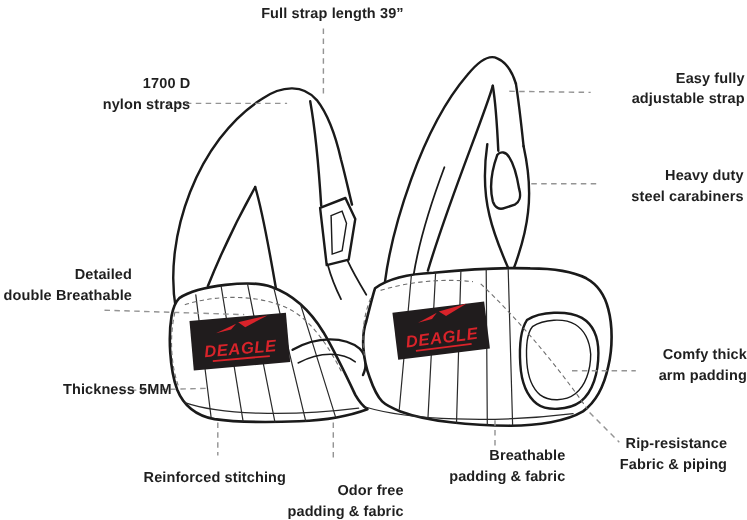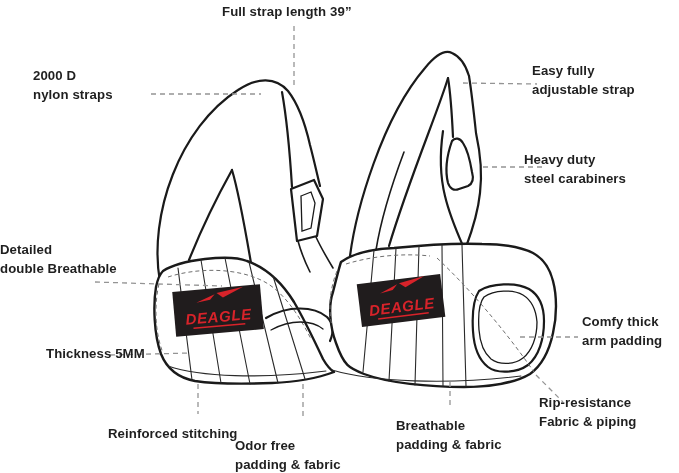--- a/index.html
+++ b/index.html
@@ -10,21 +10,21 @@
     overflow:hidden;
     font-family:"Liberation Sans","DejaVu Sans",sans-serif;
   }
   .stage svg{position:absolute;left:0;top:0;}
   .label{
     position:absolute;
     font-size:13.2px;
     font-weight:700;
     line-height:1.42;
     color:#1f1f1f;
-    text-align:left;
+    text-align:right;
     white-space:pre-line;
     letter-spacing:.1px;
   }
   
   .s2 {fill:none;stroke:#1a1a1a;stroke-width:2.2;stroke-linecap:round;stroke-linejoin:round;}
   .s16{fill:none;stroke:#1a1a1a;stroke-width:1.6;stroke-linecap:round;}
   .s13{fill:none;stroke:#1a1a1a;stroke-width:1.3;stroke-linecap:round;}
   .s11{fill:none;stroke:#2a2a2a;stroke-width:1.1;stroke-linecap:round;}
   .pad{fill:#ffffff;stroke:#1a1a1a;stroke-width:2.4;stroke-linejoin:round;}
   .hole{fill:#ffffff;stroke:#1a1a1a;stroke-width:2.2;stroke-linejoin:round;}
@@ -120,41 +120,41 @@
       <path class="ldr" d="M520,337 L578,337"></path>
       <path class="ldr" d="M198,384 L198,414"></path>
       <path class="ldr" d="M303,384 L303,420"></path>
       <path class="ldr" d="M450,382 L450,406"></path>
       <path class="ldr" d="M536,375 L563,402"></path>
     </g>
   </svg>
 
   <div class="label" style="left:222px;top:3px;width:145px;">Full strap length 39”</div>
 
-  <div class="label" style="left:33px;top:67px;width:140px;">2000 D
+  <div class="label" style="left:33px;top:67px;width:140px;">1700 D
 nylon straps</div>
 
   <div class="label" style="left:524px;top:151px;width:152px;">Heavy duty
 steel carabiners</div>
 
   <div class="label" style="left:532px;top:62px;width:145px;">Easy fully
 adjustable strap</div>
 
   <div class="label" style="left:0px;top:241px;width:120px;">Detailed
 double Breathable</div>
 
   <div class="label" style="left:2px;top:345px;width:110px;margin-left:44px;">Thickness 5MM</div>
 
   <div class="label" style="left:108px;top:425px;width:152px;">Reinforced stitching</div>
 
   <div class="label" style="left:582px;top:313px;width:97px;">Comfy thick
 arm padding</div>
 
-  <div class="label" style="left:235px;top:437px;width:122px;">Odor free
+  <div class="label" style="left:245px;top:437px;width:122px;">Odor free
 padding &amp; fabric</div>
 
-  <div class="label" style="left:396px;top:417px;width:118px;">Breathable
+  <div class="label" style="left:396px;top:405px;width:118px;">Breathable
 padding &amp; fabric</div>
 
   <div class="label" style="left:539px;top:394px;width:122px;">Rip-resistance
 Fabric &amp; piping</div>
 
 </div>
 
 </body></html>

